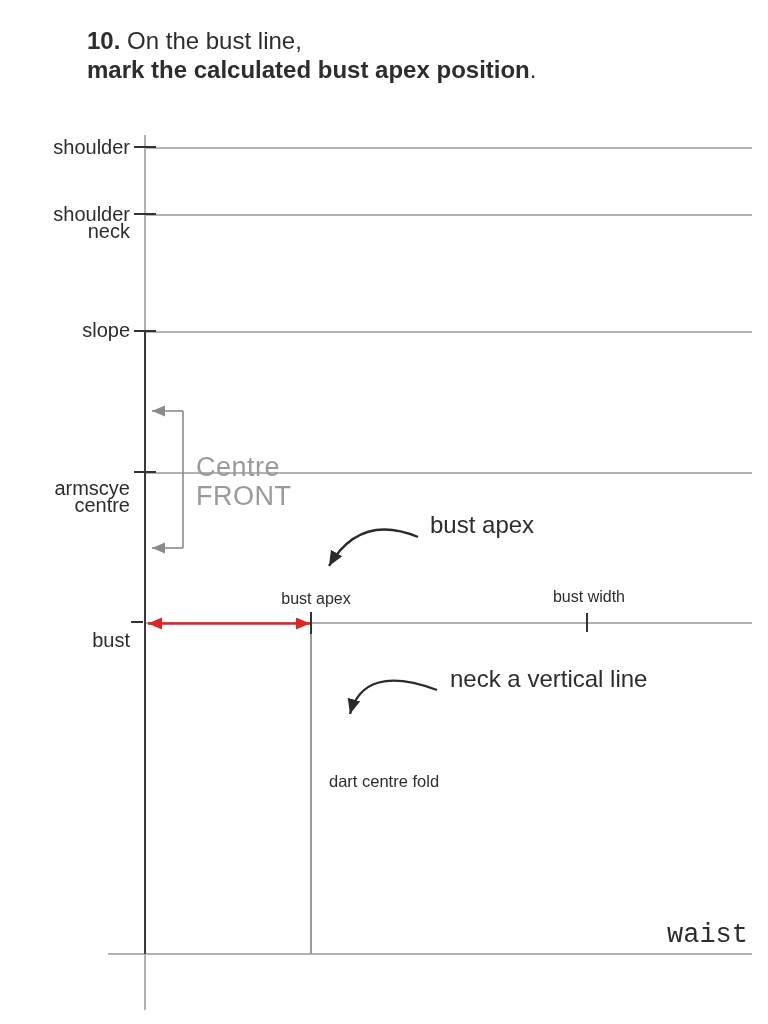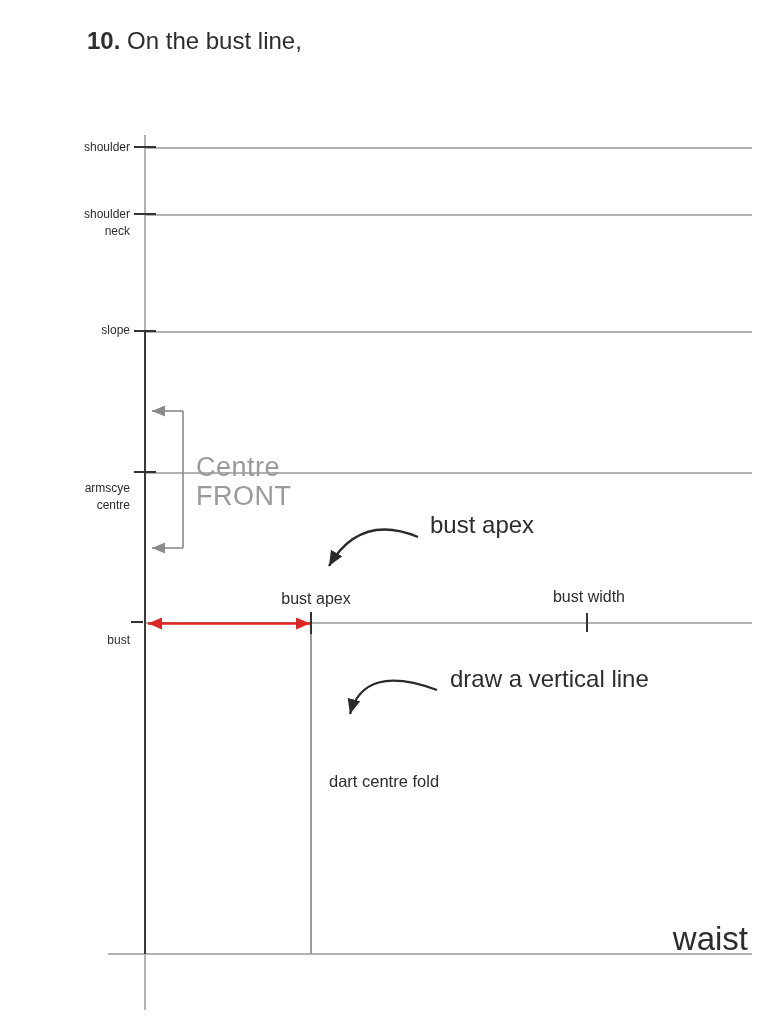--- a/index.html
+++ b/index.html
@@ -43,52 +43,53 @@
   .v-dart{left:280px;top:623px;height:331px;background:var(--dart-line);}
   
   .t-shoulder{left:104px;top:146px;width:22px;}
   .t-shoulder-slope{left:104px;top:213px;width:22px;}
   .t-neck{left:104px;top:330px;width:22px;}
   .t-armscye{left:104px;top:471px;width:22px;}
   .t-bust{left:101px;top:621px;width:12px;}
   .t-bust-apex{left:280px;top:612px;height:22px;}
   .t-bust-width{left:556px;top:613px;height:19px;}
   
-  .side-label{position:absolute;right:668px;text-align:right;font-size:12px;line-height:17px;color:var(--text);white-space:nowrap;}
+  .side-label{position:absolute;right:668px;text-align:right;font-size:20px;line-height:17px;color:var(--text);white-space:nowrap;}
   .lab-shoulder{top:139px;}
   .lab-shoulder-slope{top:206px;}
   .lab-neck{top:322px;}
   .lab-armscye{top:480px;}
   .lab-bust{top:632px;}
   
   .cf-label{position:absolute;left:166px;top:453px;font-size:27px;line-height:29px;color:var(--cf-text);letter-spacing:.5px;}
   .lab-bust-apex{position:absolute;left:221px;top:590px;width:130px;text-align:center;font-size:16px;color:var(--text);}
   .lab-bust-width{position:absolute;left:494px;top:588px;width:130px;text-align:center;font-size:16px;color:var(--text);}
   .lab-dart{position:absolute;left:299px;top:772px;font-size:16.5px;color:var(--text);}
-  .lab-waist{position:absolute;right:50px;top:920px;font-size:33px;color:var(--text);}
+  .lab-waist{position:absolute;right:50px;top:920px;font-size:27px;color:var(--text);font-family:Liberation Mono, monospace;}
   
   .ann{position:absolute;font-size:24px;line-height:28.5px;color:var(--text);}
   .ann-mark{left:400px;top:511px;}
   .ann-draw{left:420px;top:665px;}
   
   .overlay{position:absolute;left:0;top:0;width:768px;height:1024px;pointer-events:none;}
   .overlay .bracket-stroke{stroke:var(--bracket);stroke-width:1.6;fill:none;}
   .overlay .bracket-head{fill:var(--bracket);}
   .overlay .red-stroke{stroke:var(--red);stroke-width:2.6;fill:none;}
   .overlay .red-head{fill:var(--red);}
   .overlay .curve-stroke{stroke:#2a2a2a;stroke-width:2.3;fill:none;}
   .overlay .curve-head{fill:#2a2a2a;}
 </style>
 </head>
 <body>
 
 <div class="page">
 
   <div class="title">
     <div><span class="b">10.</span> <span>On the bust line,</span></div>
+    <div><span class="b">mark the calculated bust apex position</span><span>.</span></div>
   </div>
 
   <div class="hline l-shoulder"></div>
   <div class="hline l-shoulder-slope"></div>
   <div class="hline l-neck"></div>
   <div class="hline l-armscye"></div>
   <div class="hline l-bust"></div>
   <div class="hline l-waist"></div>
 
   <div class="vline v-cf-top"></div>
@@ -123,21 +124,21 @@
   </div>
 
   <div class="lab-bust-apex">bust apex</div>
   <div class="lab-bust-width">bust width</div>
   <div class="lab-dart">dart centre fold</div>
   <div class="lab-waist">waist</div>
 
   <div class="ann ann-mark">
     <div>bust apex</div>
   </div>
-  <div class="ann ann-draw">draw a vertical line</div>
+  <div class="ann ann-draw">neck a vertical line</div>
 
   <svg class="overlay" viewBox="0 0 768 1024">
     <defs>
       <marker id="head-gray" markerUnits="userSpaceOnUse" markerWidth="14" markerHeight="12" refX="13" refY="5.5" orient="auto">
         <path d="M0,0 L13,5.5 L0,11 z" class="bracket-head"></path>
       </marker>
       <marker id="head-red" markerUnits="userSpaceOnUse" markerWidth="15" markerHeight="13" refX="14" refY="6" orient="auto">
         <path d="M0,0 L14,6 L0,12 z" class="red-head"></path>
       </marker>
       <marker id="head-black" markerUnits="userSpaceOnUse" markerWidth="17" markerHeight="14" refX="15" refY="6.5" orient="auto">

